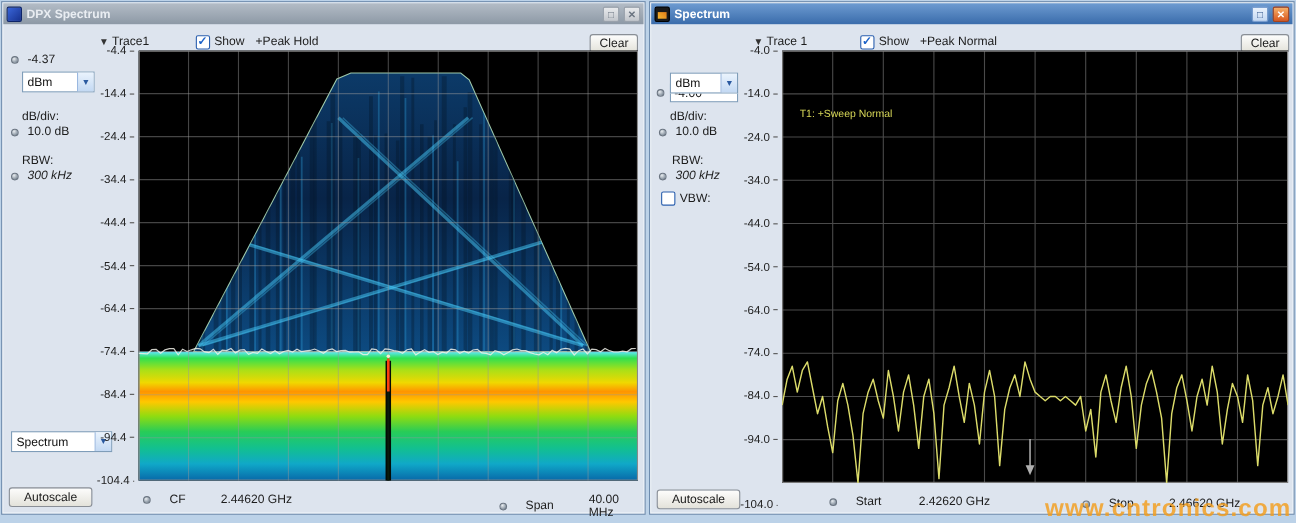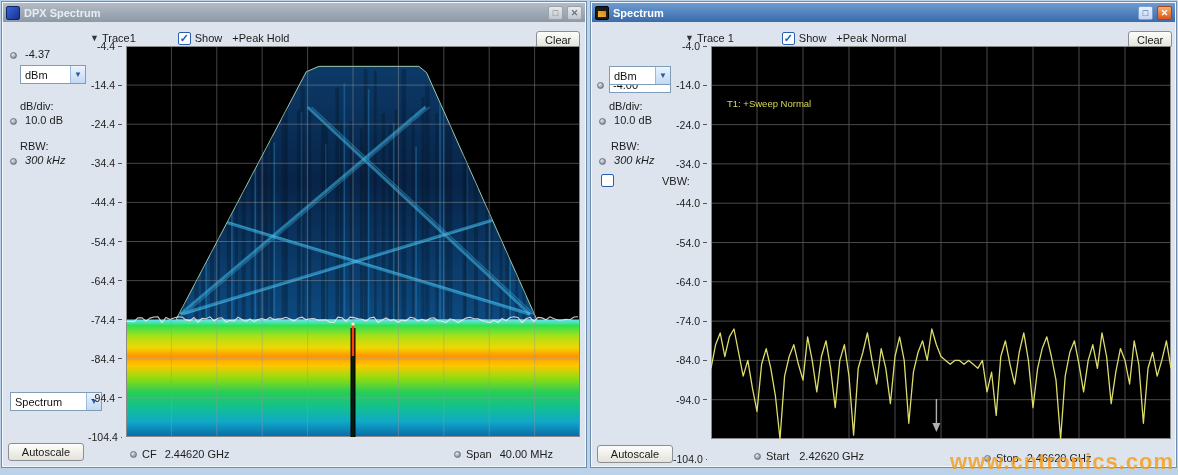--- a/index.html
+++ b/index.html
@@ -78,21 +78,21 @@
   .ytick { position:absolute; right:0; width:100%; display:flex; align-items:center;
     justify-content:flex-end; gap:3px; font-size:10.5px; color:#222; height:10px; }
   .ytick .dash { width:4px; height:1px; background:#555; }
 
   .chart { position:absolute; background:#000; }
   .chart svg { display:block; }
   .annot { position:absolute; font-size:9.5px; line-height:12px; white-space:pre; }
   .annot.yellow { color:#d8d858; }
   .annot.white  { color:#e8e8e8; text-align:right; }
 
-  .bottom-row { position:absolute; font-size:11px; color:#1c1c1c; display:flex; align-items:center; }
+  .bottom-row { position:absolute; font-size:11px; color:#1c1c1c; display:flex; align-items:center;gap:12px; }
 
   #watermark {
     position:absolute; right:4px; bottom:0px; font-size:22px; font-weight:bold;
     color:rgba(243,158,28,0.82); letter-spacing:1px; z-index:50;margin-top:14px;
   }
 </style>
 </head>
 <body>
 
 <div class="window" id="win-left">
@@ -355,21 +355,21 @@
   <div class="side" style="left:18px; top:98px;">dB/div:</div>
   <div class="side" style="left:8px; top:112px;">
     <span class="bullet"></span>
     <span>10.0 dB</span>
   </div>
   <div class="side" style="left:20px; top:138px;">RBW:</div>
   <div class="side" style="left:8px; top:152px;">
     <span class="bullet"></span>
     <span class="italic">300 kHz</span>
   </div>
-  <div class="side" style="left:10px; top:172px; display:flex; align-items:center;gap:44px;">
+  <div class="side" style="left:10px; top:172px; display:flex; align-items:center;">
     <span class="checkbox"></span>
     <span>VBW:</span>
   </div>
   <button class="btn" style="position:absolute; left:6px; top:443px; width:76px; height:18px;">Autoscale</button>
 
   <div class="ylabels" id="spec-ylabels" style="left:82px; top:44px; height:393px;">
       <div class="ytick" style="top: -5px;">
         <span>-4.0</span>
         <span class="dash"></span>
       </div>

